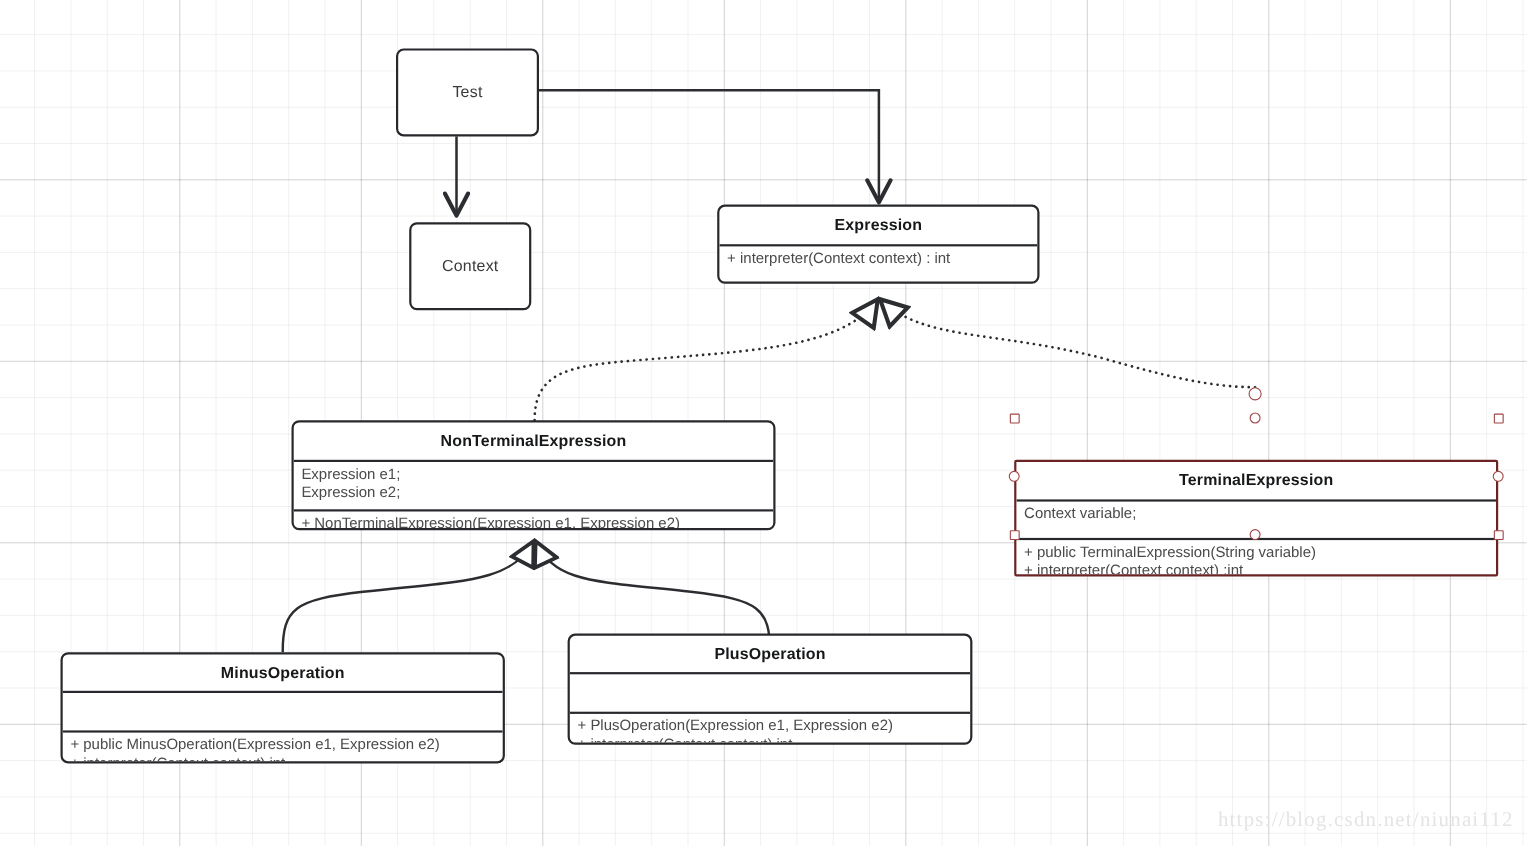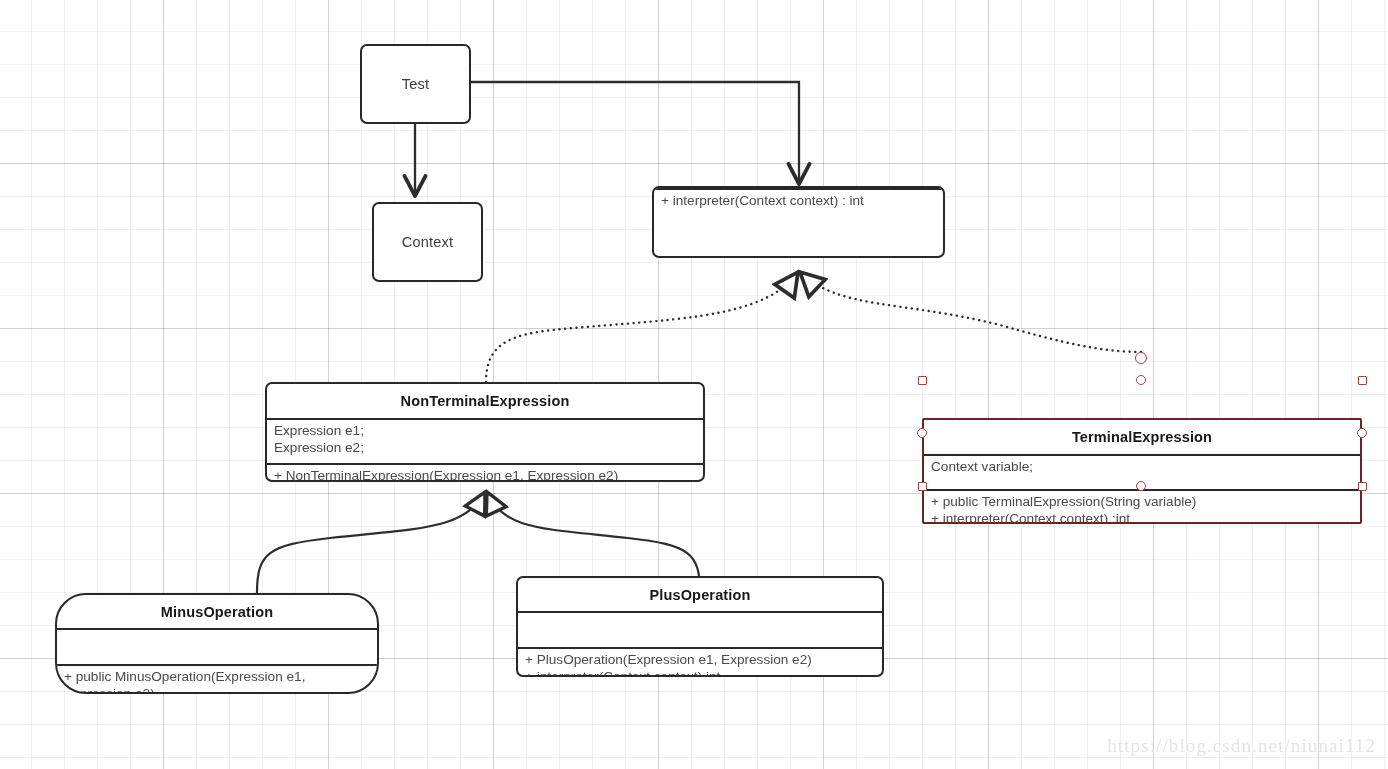--- a/index.html
+++ b/index.html
@@ -149,29 +149,30 @@
 
     <path d="M 486 382 C 486 330 530 332 610 325 C 700 318 770 312 798 272" fill="none" stroke="#2b2d30" stroke-width="2.4" stroke-linecap="round" stroke-dasharray="0.1 5.6" marker-end="url(#hollowTri)"></path>
 
     <path d="M 1141 352 C 1100 352 1060 342 1000 325 C 900 300 840 310 800 272" fill="none" stroke="#2b2d30" stroke-width="2.4" stroke-linecap="round" stroke-dasharray="0.1 5.6" marker-end="url(#hollowTri)"></path>
 
     <path d="M 257 593 C 257 553 268 545 330 538 C 420 528 465 530 485 492" fill="none" stroke="#2b2d30" stroke-width="2.2" marker-end="url(#hollowTri)"></path>
 
     <path d="M 700 593 C 700 553 690 545 628 538 C 538 528 505 530 487 492" fill="none" stroke="#2b2d30" stroke-width="2.2" marker-end="url(#hollowTri)"></path>
   </svg>
 
-  <div class="node plain-node" style="left:360px; top:44px; width:111px; height:80px;">
+  <div class="node plain-node" style="left:360px; top:44px; width:130px; height:80px;">
     <span>Test</span>
   </div>
 
   <div class="node plain-node" style="left:372px; top:202px; width:111px; height:80px;">
     <span>Context</span>
   </div>
 
   <div class="node" style="left:652px; top:186px; width:293px; height:72px;">
+    <div class="cls-title" style="height:34px;">Expression</div>
     <div class="cls-sep"></div>
     <div class="cls-body" style="height:34px;">+ interpreter(Context context) : int</div>
   </div>
 
   <div class="node" style="left:265px; top:382px; width:440px; height:100px;">
     <div class="cls-title" style="height:34px;">NonTerminalExpression</div>
     <div class="cls-sep"></div>
     <div class="cls-body" style="height:36px;">Expression e1;
 Expression e2;</div>
     <div class="cls-sep"></div>
@@ -191,21 +192,21 @@
   <div class="sel-handle sq" style="left:1357.5px; top:375.5px;"></div>
   <div class="sel-handle sq" style="left:917.5px; top:481.5px;"></div>
   <div class="sel-handle sq" style="left:1357.5px; top:481.5px;"></div>
   <div class="sel-handle ci" style="left:917px;  top:428px;"></div>
   <div class="sel-handle ci" style="left:1357px; top:428px;"></div>
   <div class="sel-handle ci" style="left:1136px; top:375px;"></div>
   <div class="sel-handle ci" style="left:1136px; top:481px;"></div>
 
   <div class="anchor-dot" style="left:1135px; top:352px; width:12px; height:12px;"></div>
 
-  <div class="node" style="left:55px; top:593px; width:324px; height:101px;border-radius:31px;">
+  <div class="node" style="left:55px; top:593px; width:404px; height:101px;">
     <div class="cls-title" style="height:33px;">MinusOperation</div>
     <div class="cls-sep"></div>
     <div class="cls-body empty" style="height:27px;"></div>
     <div class="cls-sep"></div>
     <div class="cls-body" style="height:37px;">+ public MinusOperation(Expression e1, Expression e2)
 + interpreter(Context context) int</div>
   </div>
 
   <div class="node" style="left:516px; top:576px; width:368px; height:101px;">
     <div class="cls-title" style="height:33px;">PlusOperation</div>

